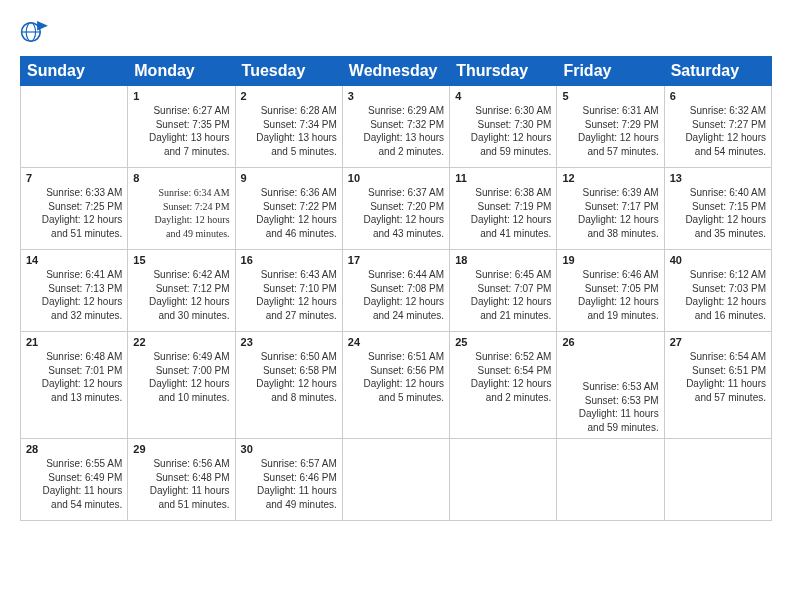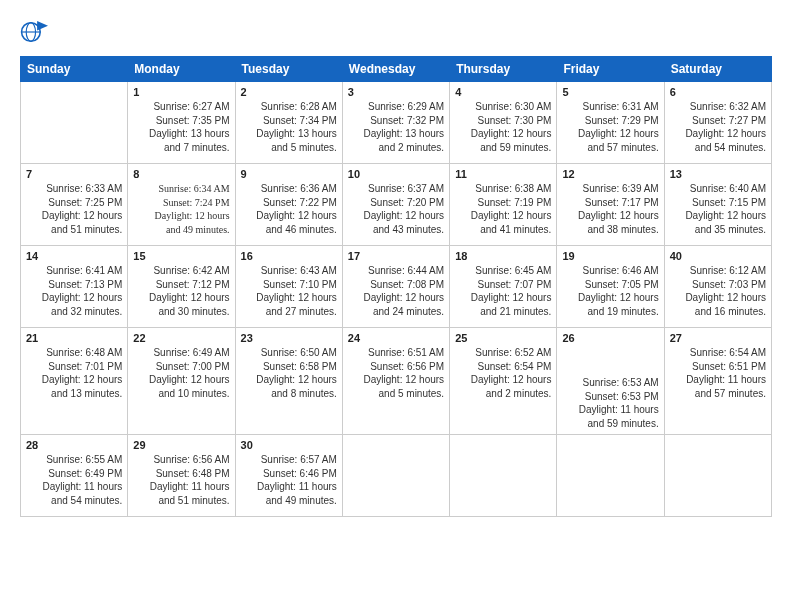--- a/index.html
+++ b/index.html
@@ -54,21 +54,21 @@
       color: #444;
     }
     .calendar {
       width: 100%;
       border-collapse: collapse;
       border: 1px solid #bbb;
     }
     .calendar th {
       background: #1565c0;
       color: #fff;
-      font-size: 12px;
+      font-size: 16px;
       font-weight: bold;
       text-align: left;
       padding: 5px 6px;
       border: 1px solid #1565c0;
     }
     .calendar td {
       border: 1px solid #ccc;
       vertical-align: top;
       padding: 4px 5px;
       width: calc(100% / 7);

